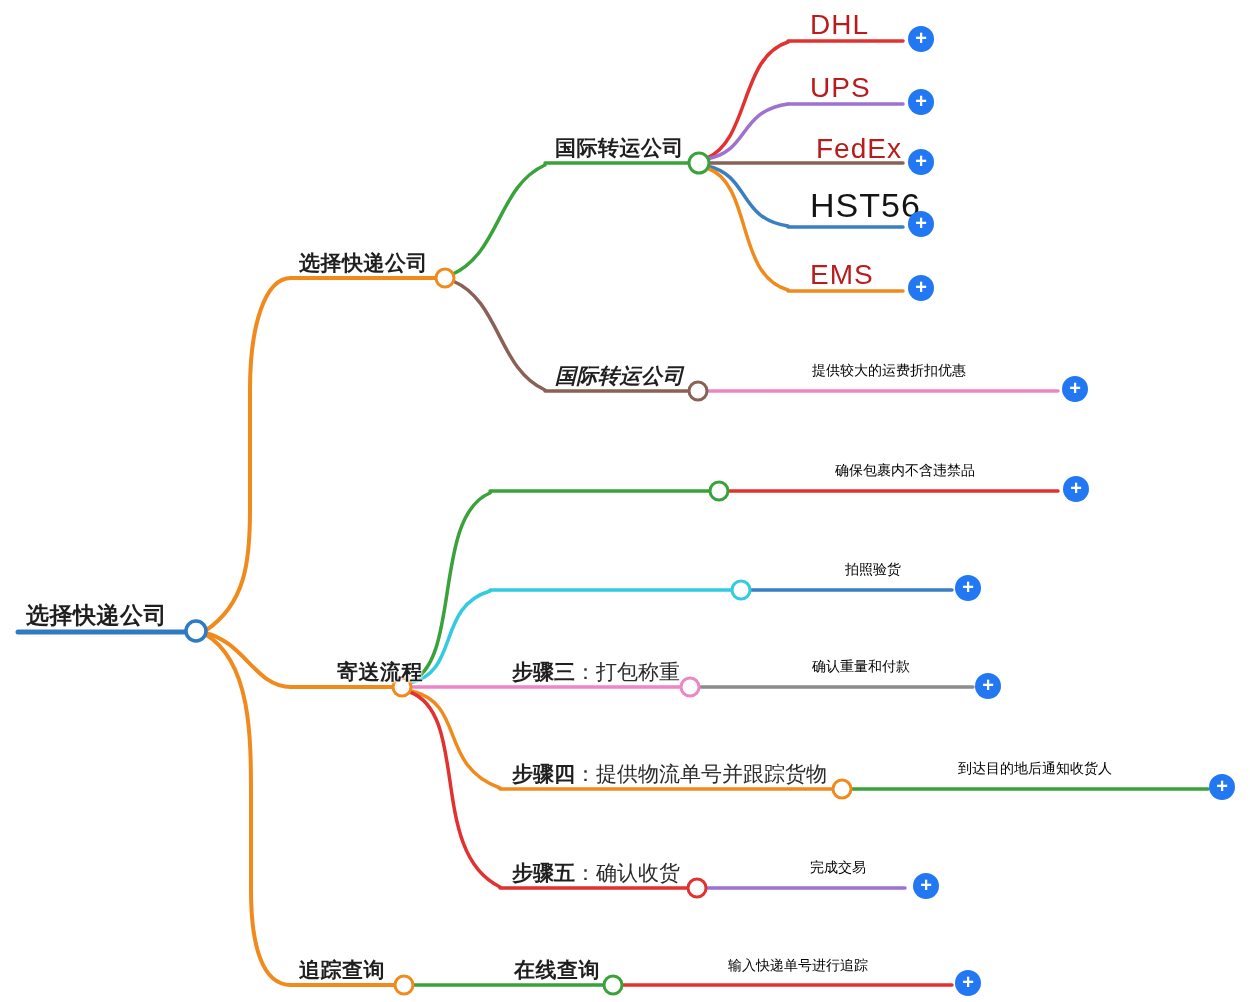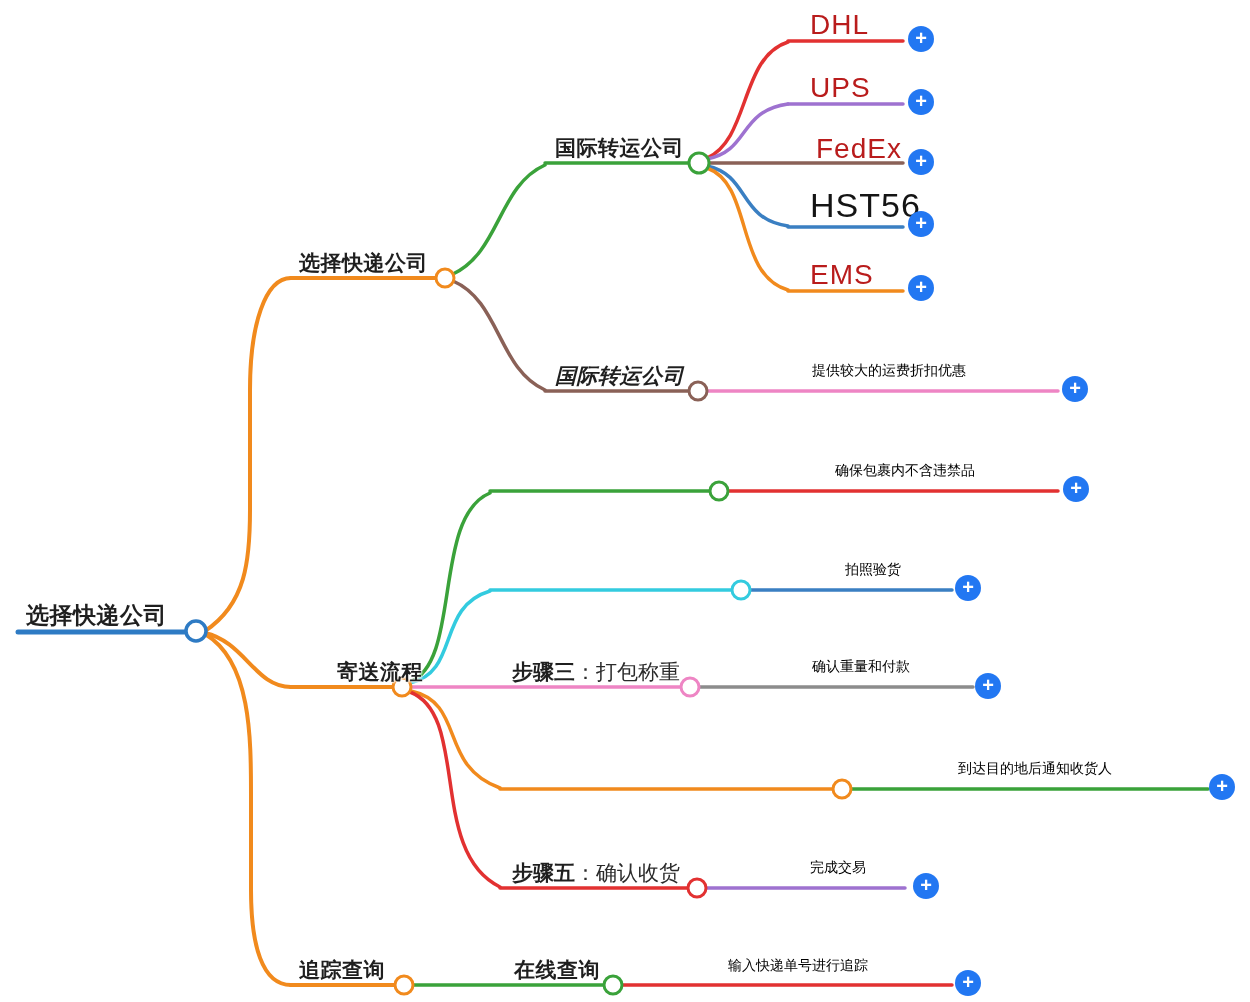--- a/index.html
+++ b/index.html
@@ -110,20 +110,23 @@
 
   <div class="label note" style="left:835px; top:462px;">确保包裹内不含违禁品</div>
 
   <div class="label note" style="left:845px; top:561px;">拍照验货</div>
 
   <div class="label step" style="left:512px; top:658px;">
     <span class="name">步骤三</span><span class="rest">：</span><span class="rest">打包称重</span>
   </div>
   <div class="label note" style="left:812px; top:658px;">确认重量和付款</div>
 
+  <div class="label step" style="left:512px; top:760px;">
+    <span class="name">步骤四</span><span class="rest">：</span><span class="rest">提供物流单号并跟踪货物</span>
+  </div>
   <div class="label note" style="left:958px; top:760px;">到达目的地后通知收货人</div>
 
   <div class="label step" style="left:512px; top:859px;">
     <span class="name">步骤五</span><span class="rest">：</span><span class="rest">确认收货</span>
   </div>
   <div class="label note" style="left:810px; top:859px;">完成交易</div>
 
   <div class="label note" style="left:728px; top:957px;">输入快递单号进行追踪</div>
 
   <div class="plus" style="left:908px;  top:26px;">+</div>

